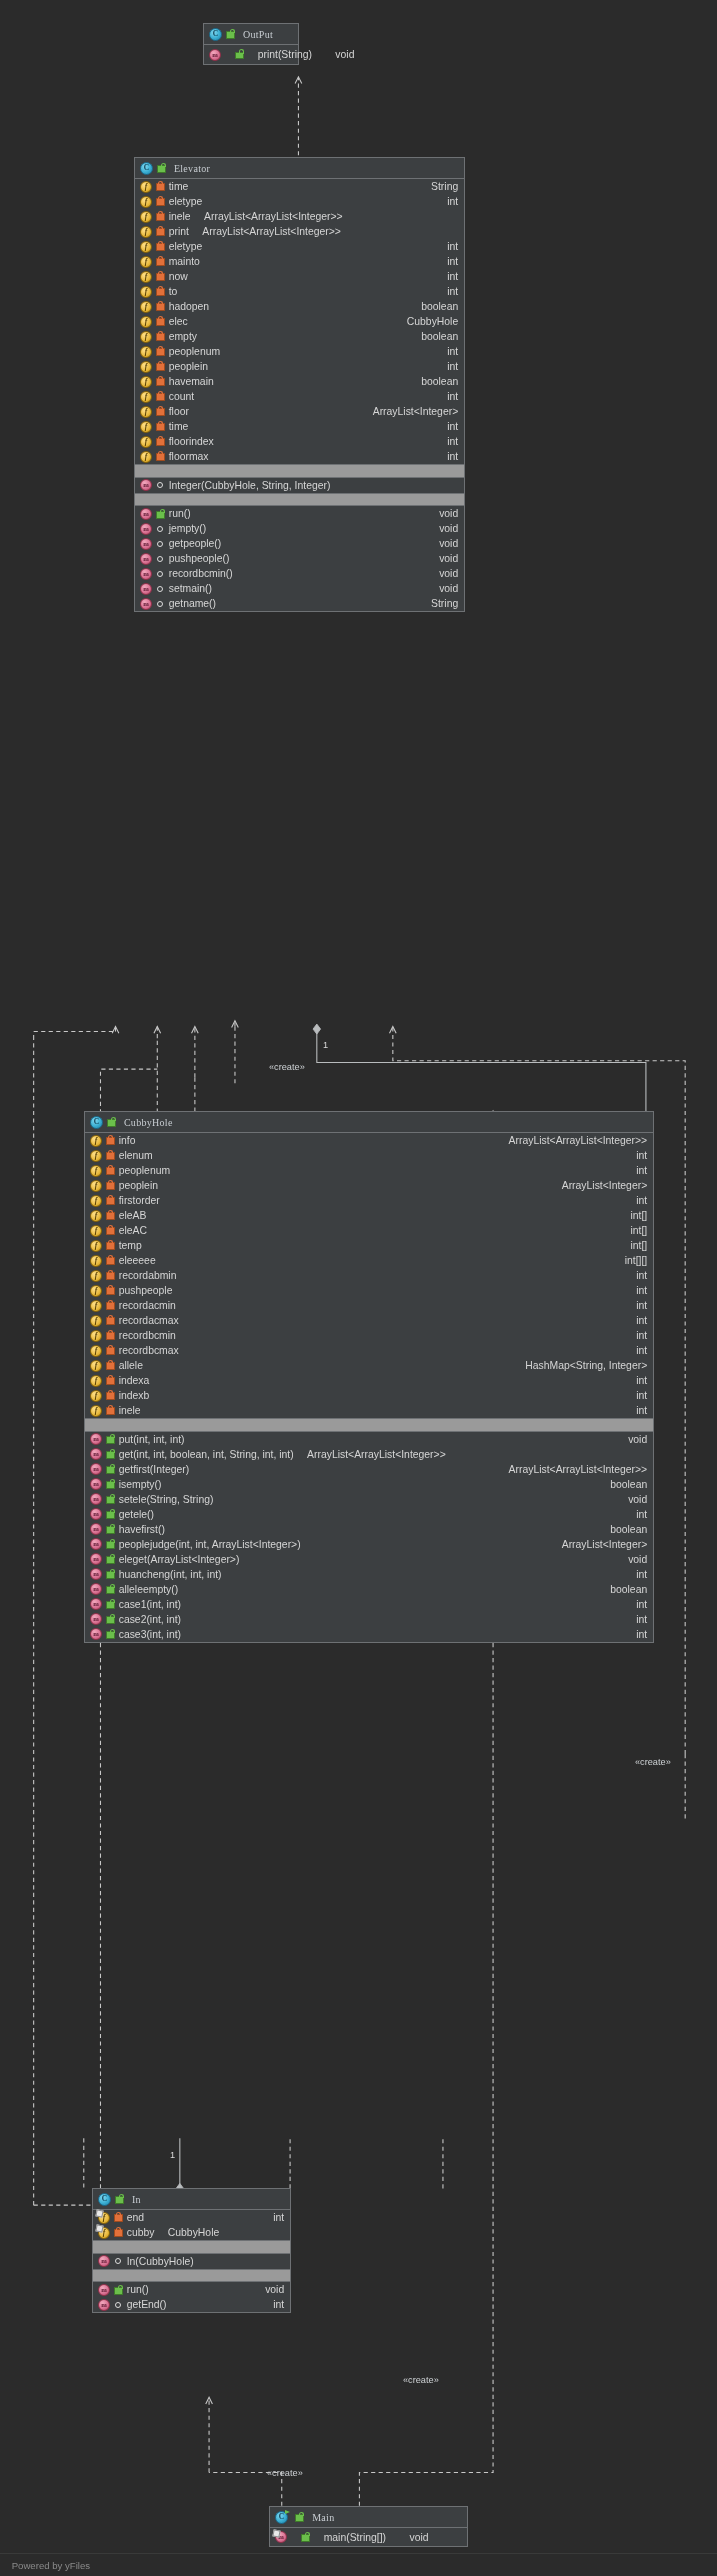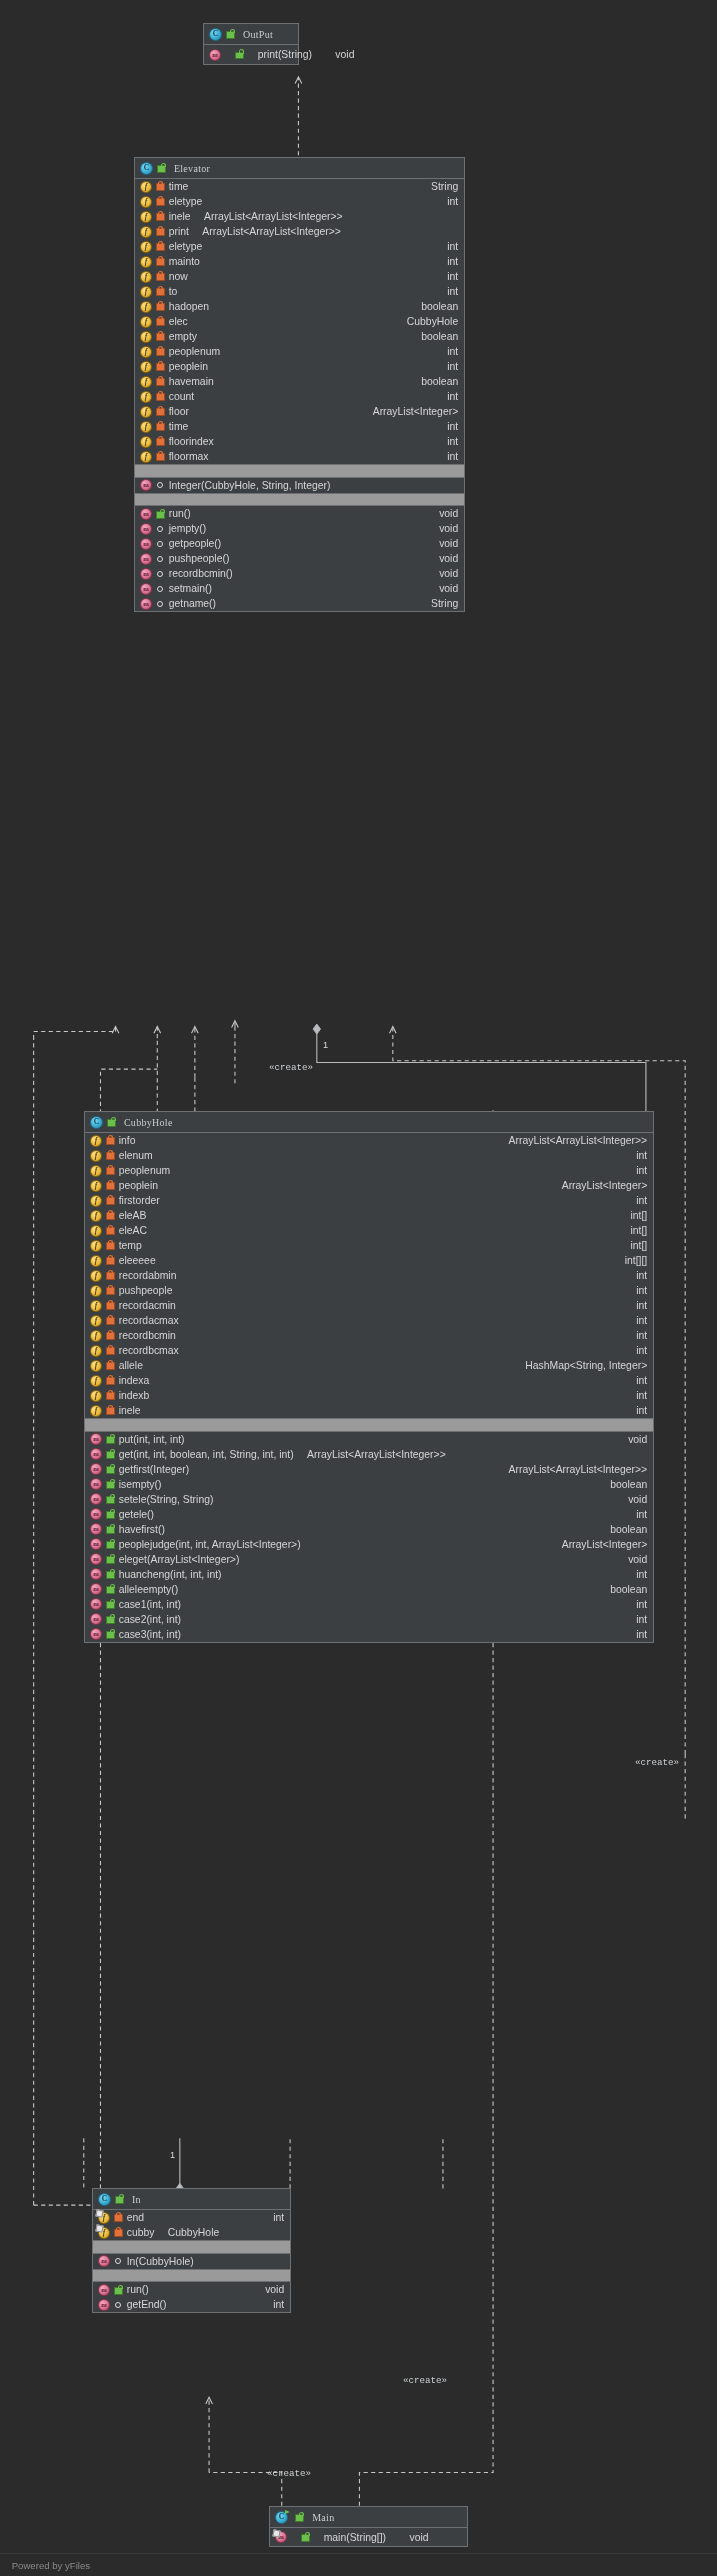--- a/index.html
+++ b/index.html
@@ -90,21 +90,21 @@
   }
   .circ-pkg{
     width:4.2px;height:4.2px;border-radius:50%;border:1px solid #dcdcdc;background:transparent;
   }
 
   
   #edges{position:absolute;left:0;top:0;width:718px;height:2576px;pointer-events:none;}
 
   .edgelabel{
     position:absolute;color:#cfd3d6;font-size:9.2px;white-space:nowrap;
-    font-family:Liberation Mono, monospace;
+    font-family:Liberation Sans, sans-serif;
   }
   .multlabel{
     position:absolute;color:#dcdcdc;font-size:9.2px;
     font-family:"Liberation Sans",sans-serif;
   }
   #footer{
     position:absolute;left:0;bottom:0;width:718px;height:22px;
     background:#2b2b2b;border-top:0.8px solid #3a3a3a;
     display:flex;align-items:center;padding-left:11.7px;
     color:#8a8a8a;font-size:9.6px;

